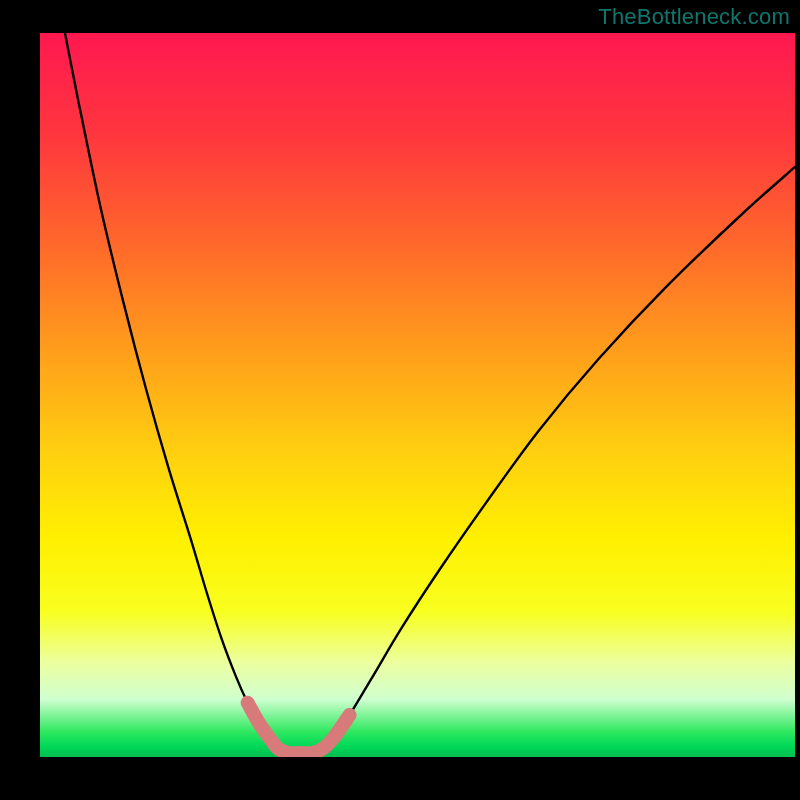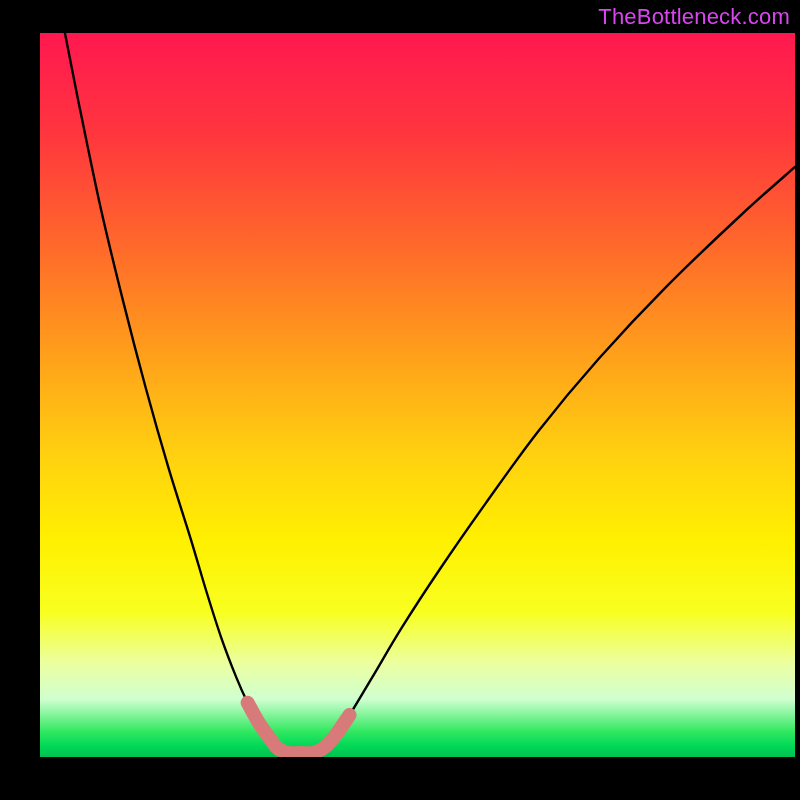--- a/index.html
+++ b/index.html
@@ -16,21 +16,21 @@
     left: 0;
     top: 0;
     width: 800px;
     height: 800px;
     background: #000;
   }
   .watermark {
     position: absolute;
     top: 4px;
     right: 10px;
-    color: #d946ef;
+    color: #0f766e;
     font-size: 22px;
     font-weight: 400;
     letter-spacing: 0.2px;
     z-index: 10;
   }
   .plot-area {
     position: absolute;
     left: 40px;
     top: 33px;
     width: 755px;

